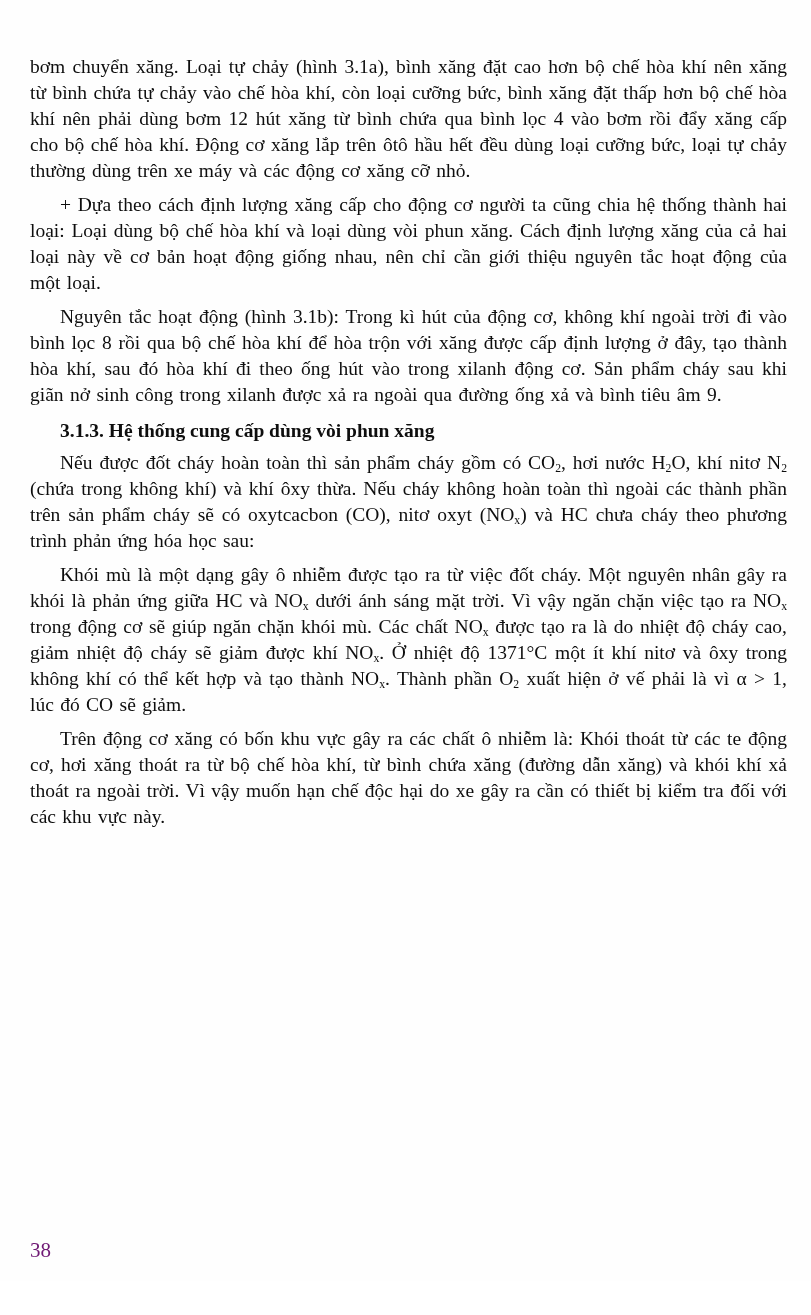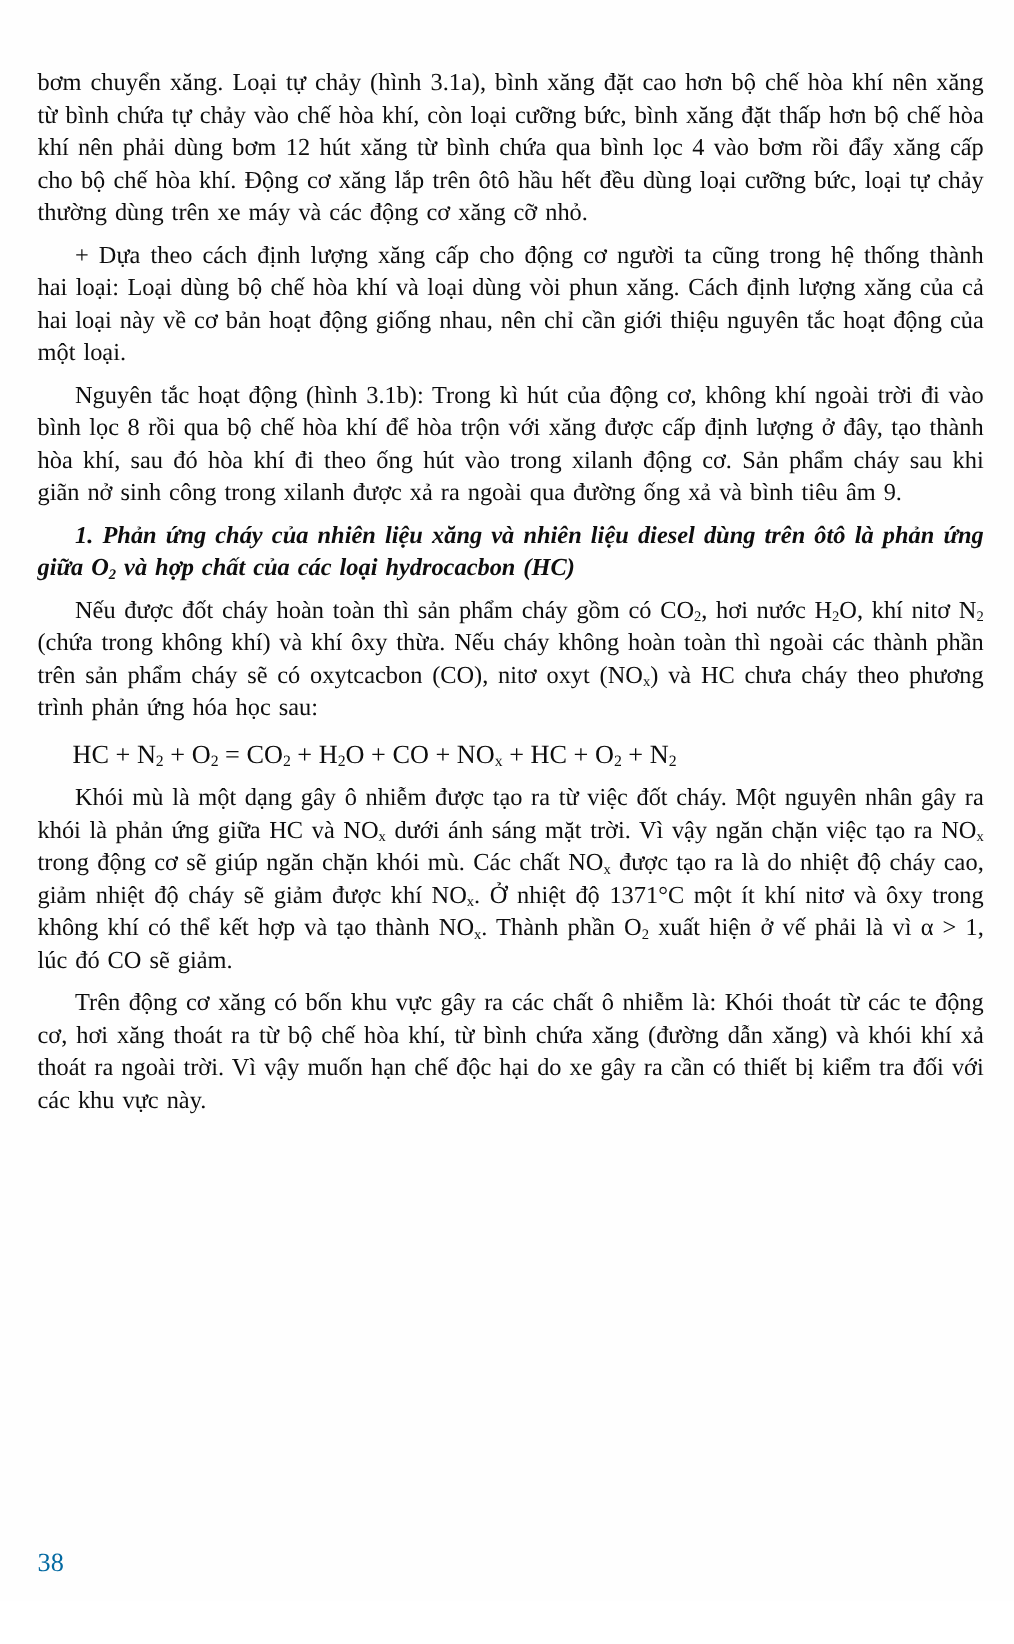--- a/index.html
+++ b/index.html
@@ -61,21 +61,21 @@
     font-size: 0.6em;
     line-height: 0;
     vertical-align: -0.25em;
   }
   .page-number {
     position: absolute;
     left: 30px;
     top: 1238px;
     font-size: 21px;
     line-height: 24px;
-    color: #0369a1;
+    color: #701a75;
     text-align: right;
   }
   .bottom-bar {
     position: absolute;
     left: 0;
     top: 1304px;
     width: 811px;
     height: 7px;
     background: #070707;
   }
@@ -87,25 +87,24 @@
     height: 6px;
     background: #d9bb1a;
   }
 </style>
 </head>
 <body>
 
 <div class="page">
   <div class="text-block">
     <p class="para first">bơm chuyển xăng. Loại tự chảy (hình 3.1a), bình xăng đặt cao hơn bộ chế hòa khí nên xăng từ bình chứa tự chảy vào chế hòa khí, còn loại cưỡng bức, bình xăng đặt thấp hơn bộ chế hòa khí nên phải dùng bơm 12 hút xăng từ bình chứa qua bình lọc 4 vào bơm rồi đẩy xăng cấp cho bộ chế hòa khí. Động cơ xăng lắp trên ôtô hầu hết đều dùng loại cưỡng bức, loại tự chảy thường dùng trên xe máy và các động cơ xăng cỡ nhỏ.</p>
-    <p class="para">+ Dựa theo cách định lượng xăng cấp cho động cơ người ta cũng trong hệ thống thành hai loại: Loại dùng bộ chế hòa khí và loại dùng vòi phun xăng. Cách định lượng xăng của cả hai loại này về cơ bản hoạt động giống nhau, nên chỉ cần giới thiệu nguyên tắc hoạt động của một loại.</p>
+    <p class="para">+ Dựa theo cách định lượng xăng cấp cho động cơ người ta cũng chia hệ thống thành hai loại: Loại dùng bộ chế hòa khí và loại dùng vòi phun xăng. Cách định lượng xăng của cả hai loại này về cơ bản hoạt động giống nhau, nên chỉ cần giới thiệu nguyên tắc hoạt động của một loại.</p>
     <p class="para">Nguyên tắc hoạt động (hình 3.1b): Trong kì hút của động cơ, không khí ngoài trời đi vào bình lọc 8 rồi qua bộ chế hòa khí để hòa trộn với xăng được cấp định lượng ở đây, tạo thành hòa khí, sau đó hòa khí đi theo ống hút vào trong xilanh động cơ. Sản phẩm cháy sau khi giãn nở sinh công trong xilanh được xả ra ngoài qua đường ống xả và bình tiêu âm 9.</p>
-    <h3 class="sub-heading">1. Phản ứng cháy của nhiên liệu xăng và nhiên liệu diesel dùng trên ôtô là phản ứng giữa O<sub>2</sub> và hợp chất của các loại hydrocacbon (HC)</h3>
+    <h2 class="section-heading">3.1.3. Hệ thống cung cấp dùng vòi phun xăng</h2>
     <p class="para">Nếu được đốt cháy hoàn toàn thì sản phẩm cháy gồm có CO<sub>2</sub>, hơi nước H<sub>2</sub>O, khí nitơ N<sub>2</sub> (chứa trong không khí) và khí ôxy thừa. Nếu cháy không hoàn toàn thì ngoài các thành phần trên sản phẩm cháy sẽ có oxytcacbon (CO), nitơ oxyt (NO<sub>x</sub>) và HC chưa cháy theo phương trình phản ứng hóa học sau:</p>
-    <div class="equation">HC + N<sub>2</sub> + O<sub>2</sub> = CO<sub>2</sub> + H<sub>2</sub>O + CO + NO<sub>x</sub> + HC + O<sub>2</sub> + N<sub>2</sub></div>
     <p class="para">Khói mù là một dạng gây ô nhiễm được tạo ra từ việc đốt cháy. Một nguyên nhân gây ra khói là phản ứng giữa HC và NO<sub>x</sub> dưới ánh sáng mặt trời. Vì vậy ngăn chặn việc tạo ra NO<sub>x</sub> trong động cơ sẽ giúp ngăn chặn khói mù. Các chất NO<sub>x</sub> được tạo ra là do nhiệt độ cháy cao, giảm nhiệt độ cháy sẽ giảm được khí NO<sub>x</sub>. Ở nhiệt độ 1371°C một ít khí nitơ và ôxy trong không khí có thể kết hợp và tạo thành NO<sub>x</sub>. Thành phần O<sub>2</sub> xuất hiện ở vế phải là vì α &gt; 1, lúc đó CO sẽ giảm.</p>
     <p class="para">Trên động cơ xăng có bốn khu vực gây ra các chất ô nhiễm là: Khói thoát từ các te động cơ, hơi xăng thoát ra từ bộ chế hòa khí, từ bình chứa xăng (đường dẫn xăng) và khói khí xả thoát ra ngoài trời. Vì vậy muốn hạn chế độc hại do xe gây ra cần có thiết bị kiểm tra đối với các khu vực này.</p>
   </div>
 
   <div class="page-number">38</div>
   <div class="bottom-bar"></div>
   <div class="corner-mark"></div>
 </div>
 
 </body></html>

